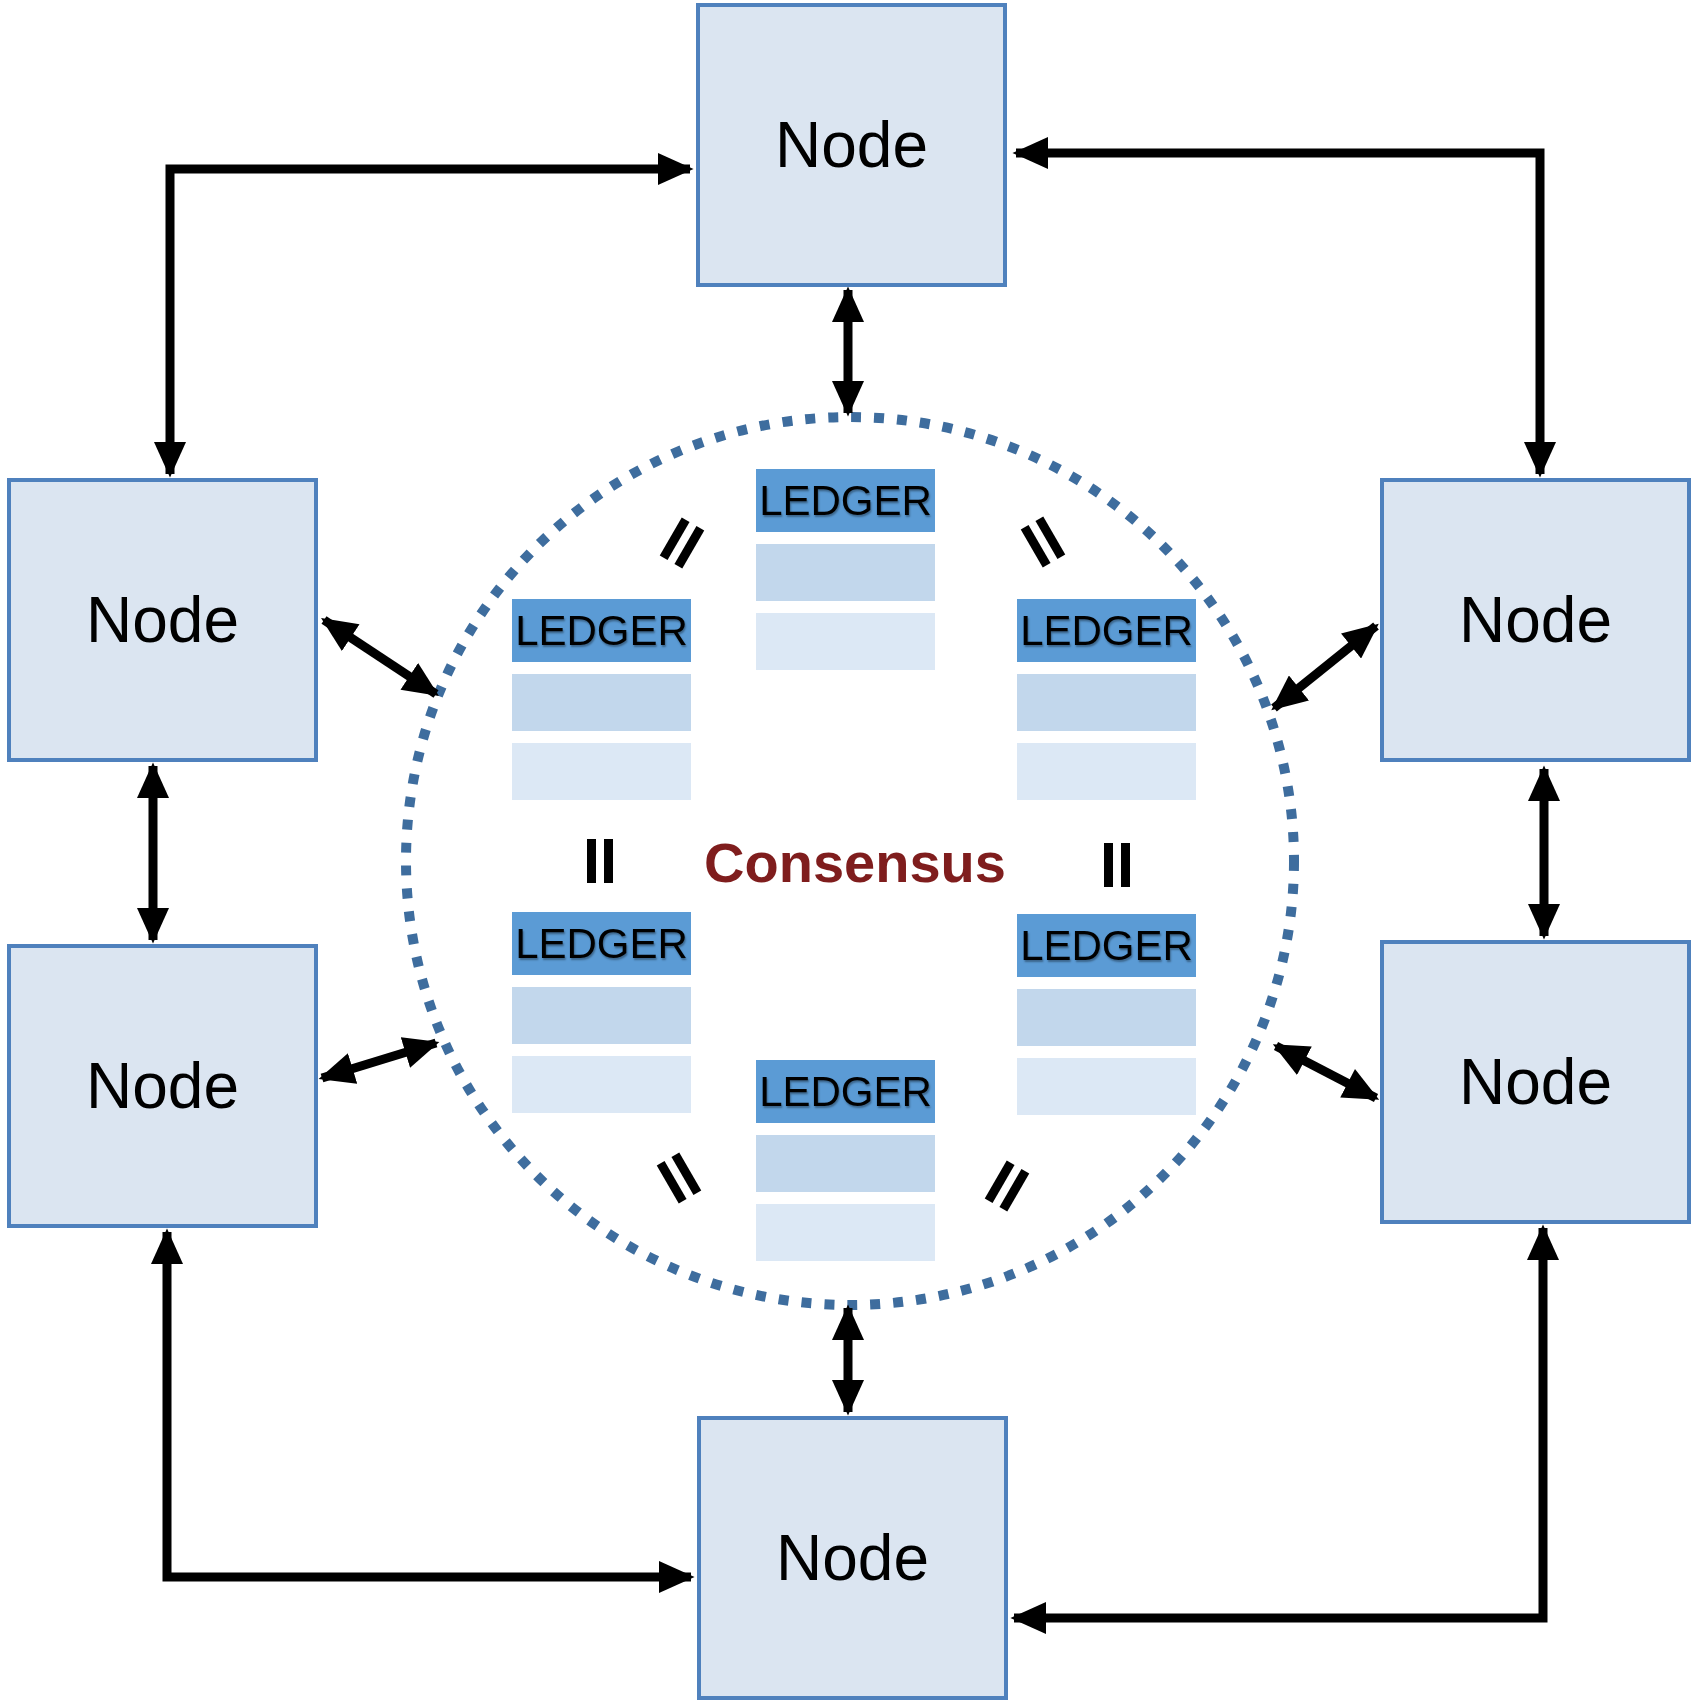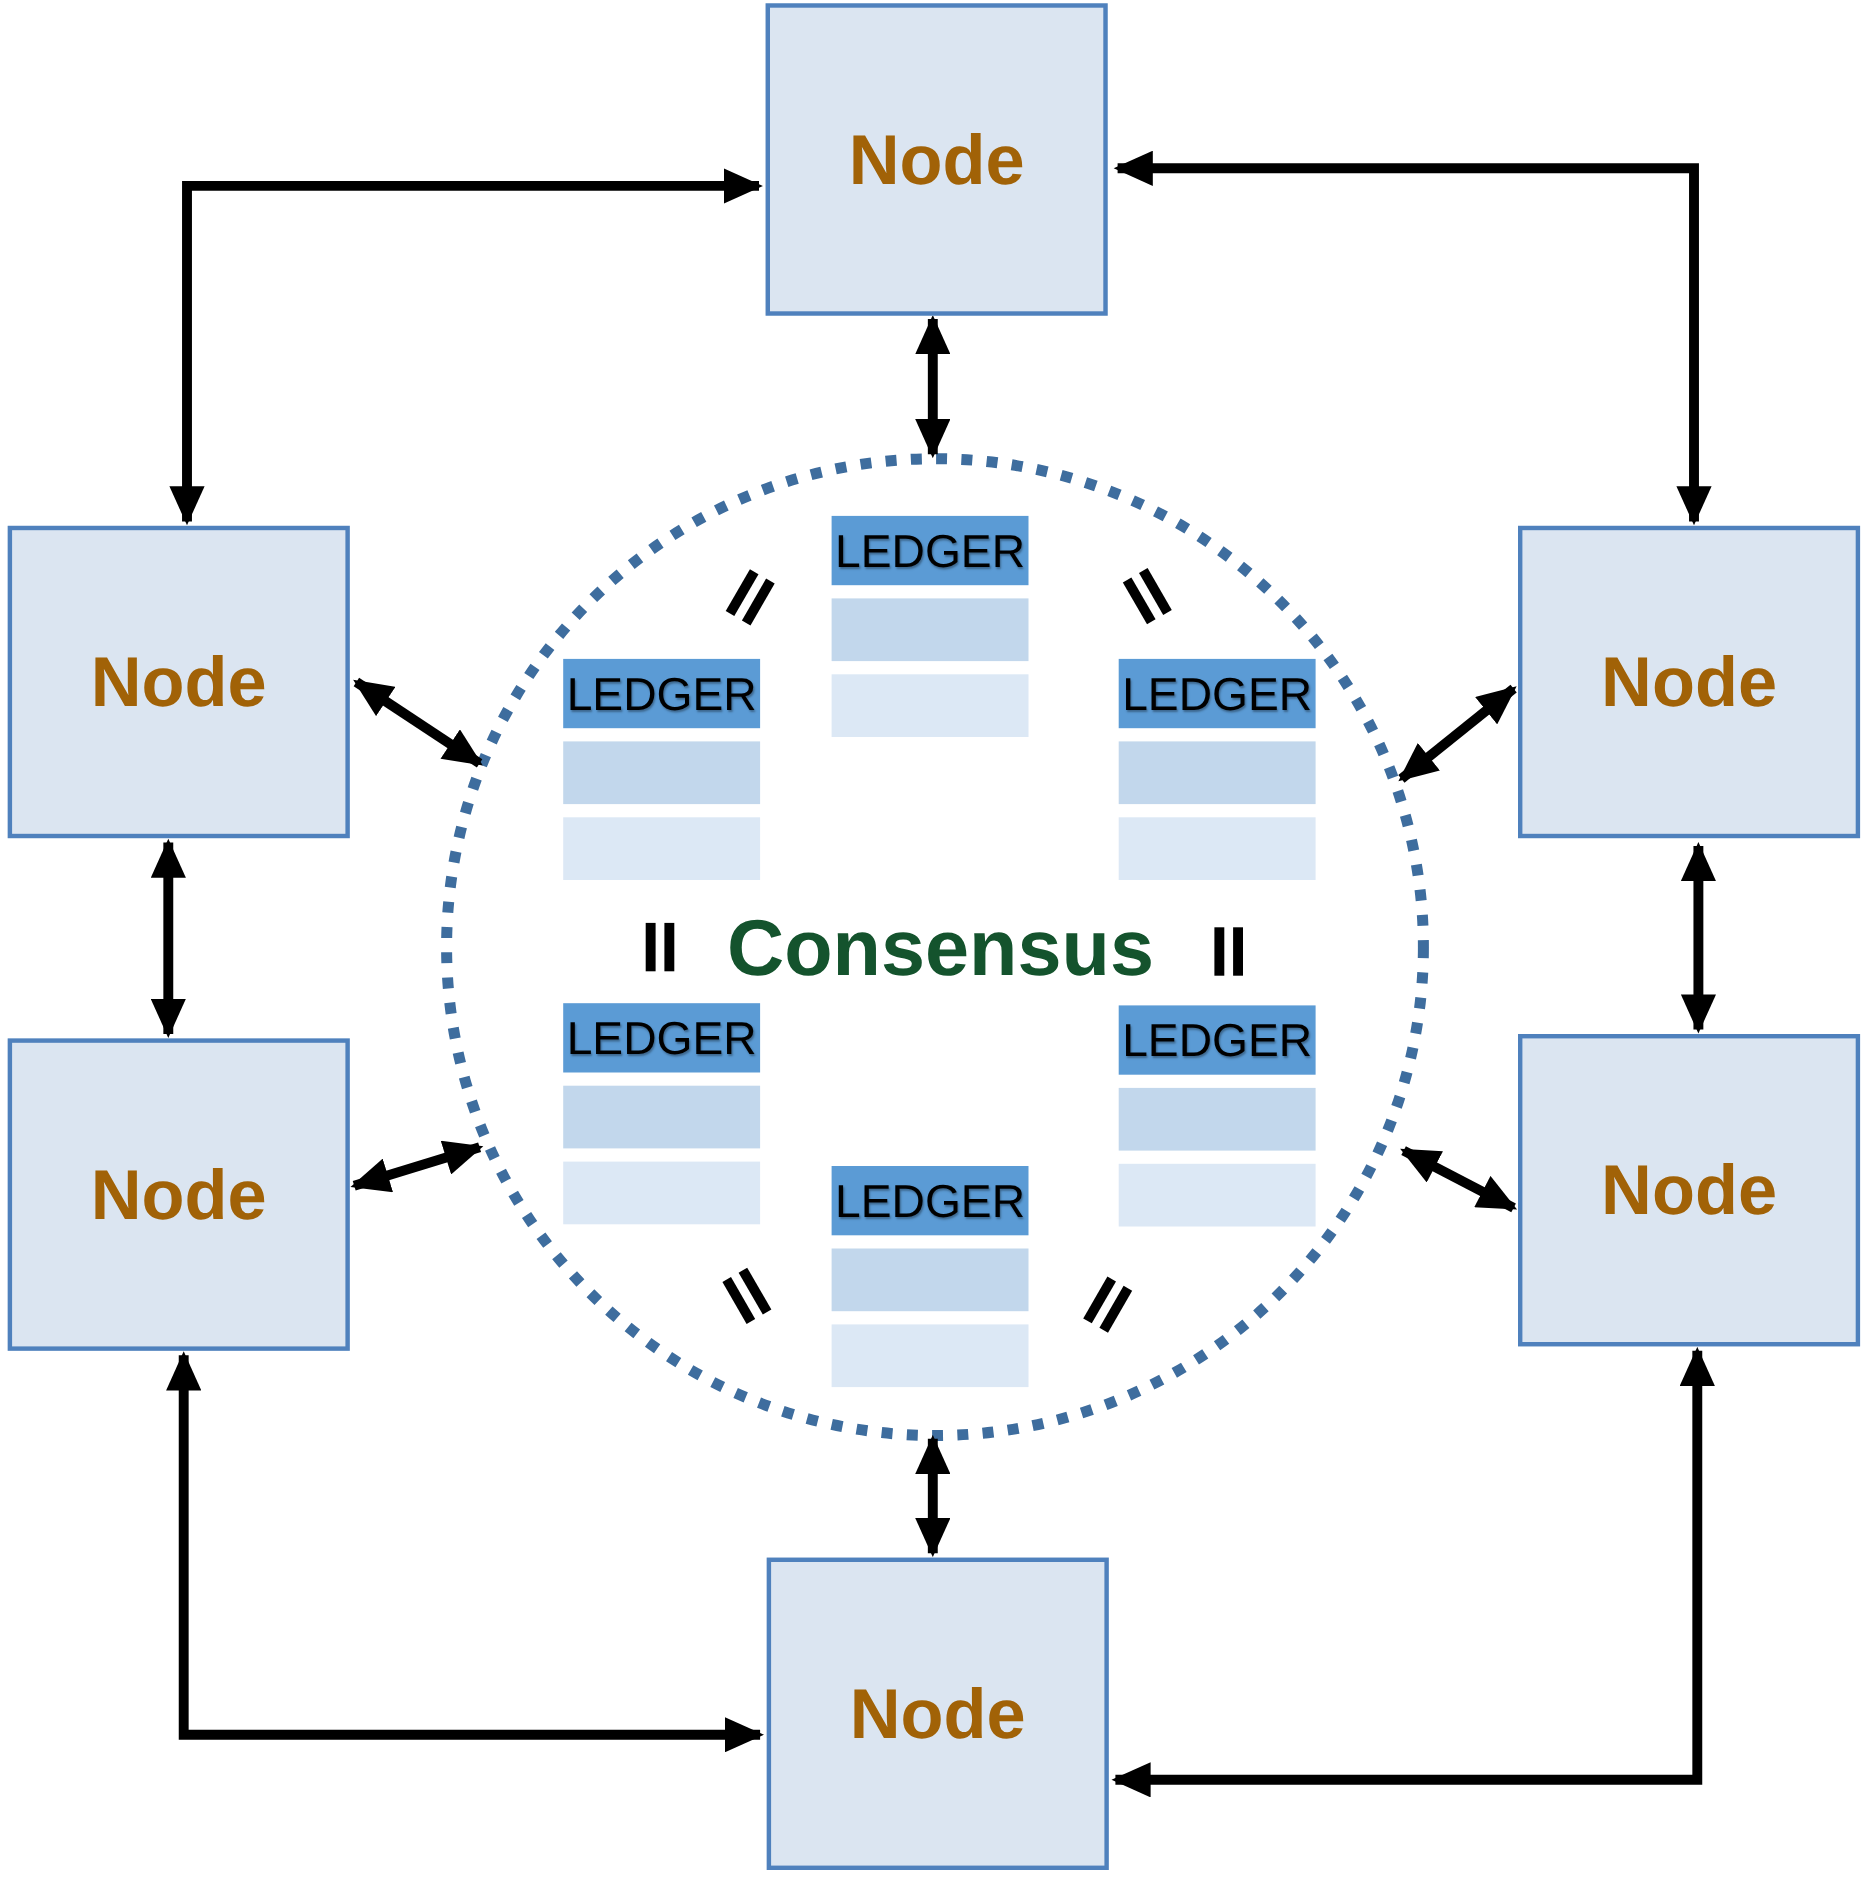--- a/index.html
+++ b/index.html
@@ -14,21 +14,21 @@
   #connector-layer polyline, #connector-layer line{
     fill:none;stroke:#000000;stroke-width:9;
   }
   .node-box{
     position:absolute;
     box-sizing:border-box;
     width:311px;height:284px;
     background:#dbe5f1;
     border:4px solid #4f81bd;
     display:flex;align-items:center;justify-content:center;
-    font-size:64px;font-weight:bold;color:#a16207;
+    font-size:64px;font-weight:normal;color:#000000;
     z-index:3;
   }
   .ledger{
     position:absolute;width:179px;z-index:2;
   }
   .ledger-header{
     height:63px;background:#5b9bd5;
     display:flex;align-items:center;justify-content:center;
     color:#000000;font-size:42px;font-weight:400;
     text-shadow:1px 2px 2px rgba(0,0,0,0.35);
@@ -37,21 +37,21 @@
   .ledger-row{height:57px;margin-bottom:12px;}
   .ledger-row.row1{background:#c2d7ec;}
   .ledger-row.row2{background:#dce8f5;}
   .equals{
     position:absolute;display:flex;gap:8px;z-index:2;
   }
   .equals i{display:block;width:9px;height:44px;background:#000;}
   #consensus-label{
     position:absolute;left:605px;top:820px;width:500px;height:84px;
     display:flex;align-items:center;justify-content:center;
-    font-size:72px;font-weight:bold;color:#14532d;z-index:2;
+    font-size:56px;font-weight:bold;color:#7f1d1d;z-index:2;
   }
 </style>
 </head>
 <body>
 
 <div id="canvas">
 
   <svg id="connector-layer" width="1698" height="1706" viewBox="0 0 1698 1706">
     <defs>
       <marker id="ah" viewBox="0 0 10 9" refX="9" refY="4.5" markerWidth="36" markerHeight="32" markerUnits="userSpaceOnUse" orient="auto-start-reverse">

